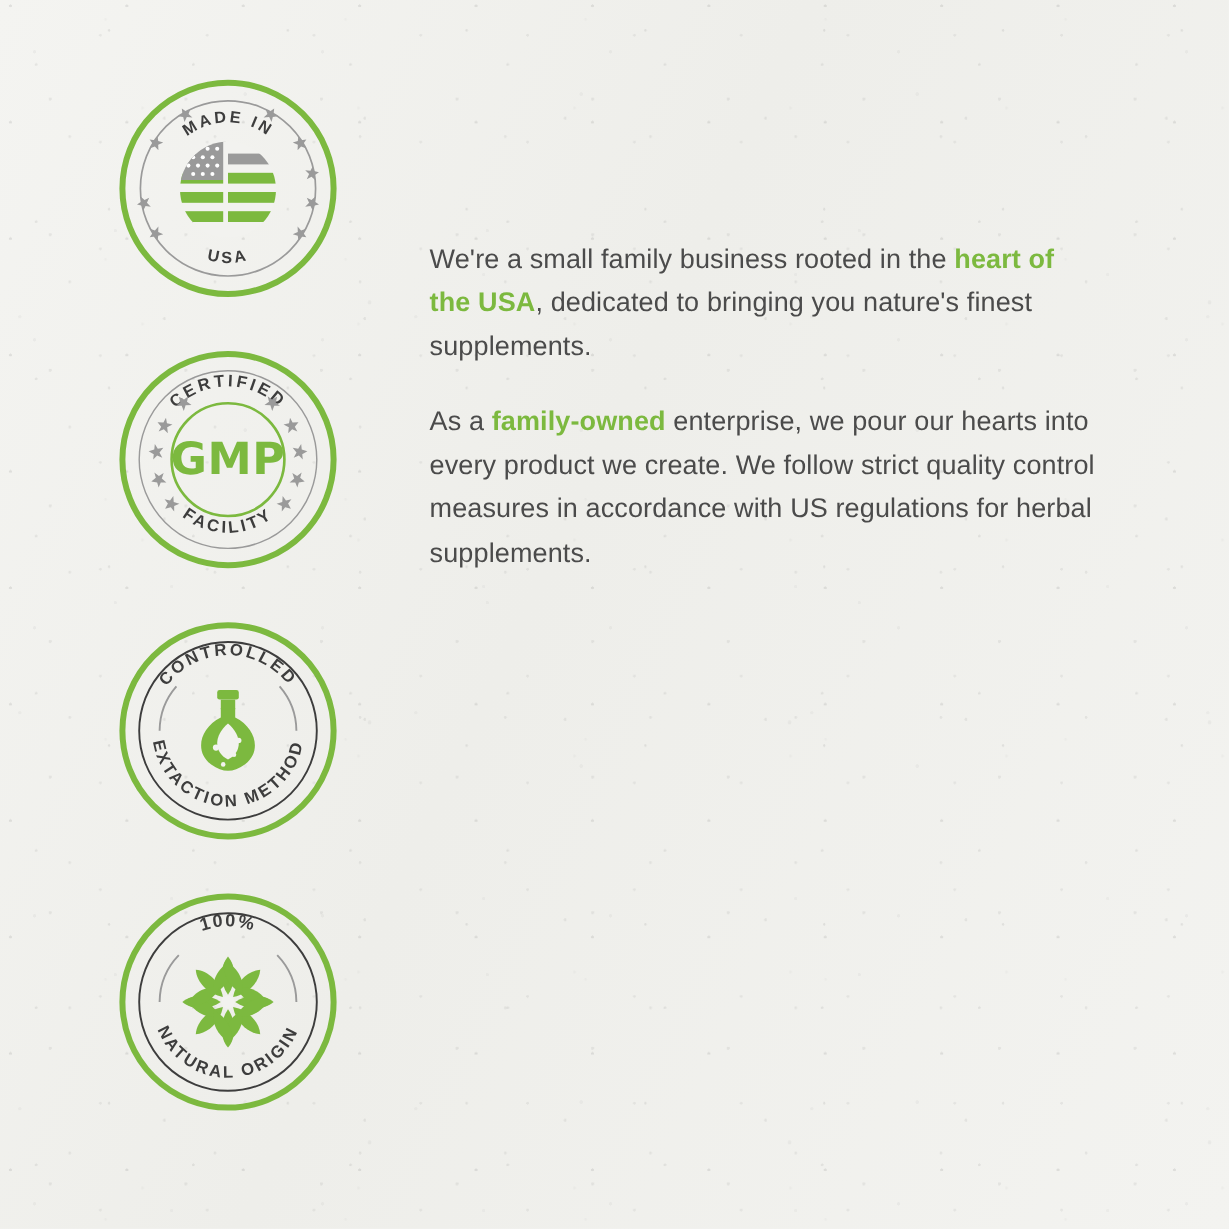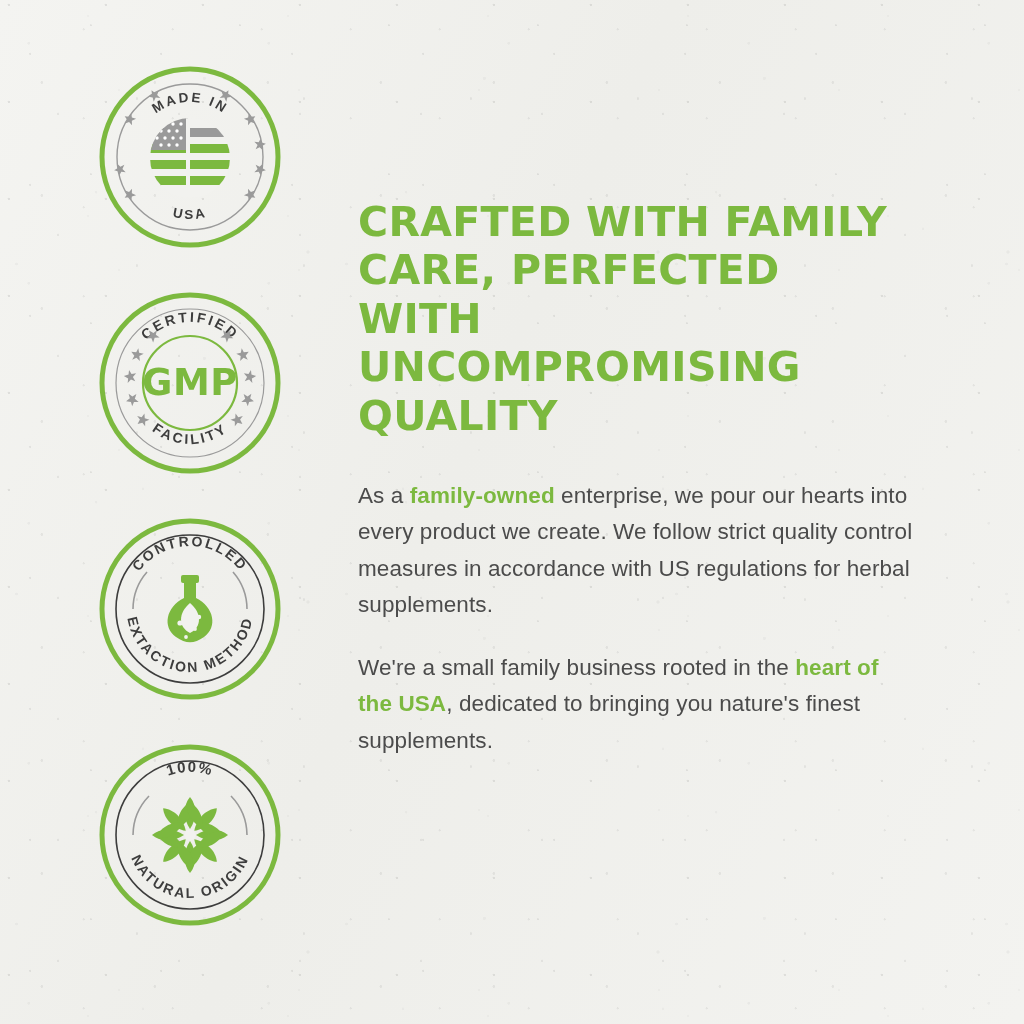--- a/index.html
+++ b/index.html
@@ -342,19 +342,18 @@
           </g>
           <circle cx="0" cy="0" r="5.5" fill="#f2f2ef"></circle>
         </g>
       </svg>
 
     </div>
 
   </div>
 
   <div class="content">
-    <h1 class="headline">CRAFTED WITH FAMILY CARE, PERFECTED WITH UNCOMPROMISING QUALITY</h1>
+
+    <p class="para"><span>We're a small family business rooted in the </span><span class="hl">heart of the USA</span><span>, dedicated to bringing you nature's finest supplements.</span></p>
 
     <p class="para"><span>As a </span><span class="hl">family-owned</span><span> enterprise, we pour our hearts into every product we create. We follow strict quality control measures in accordance with US regulations for herbal supplements.</span></p>
-
-    <p class="para"><span>We're a small family business rooted in the </span><span class="hl">heart of the USA</span><span>, dedicated to bringing you nature's finest supplements.</span></p>
   </div>
 </div>
 
 </body></html>

